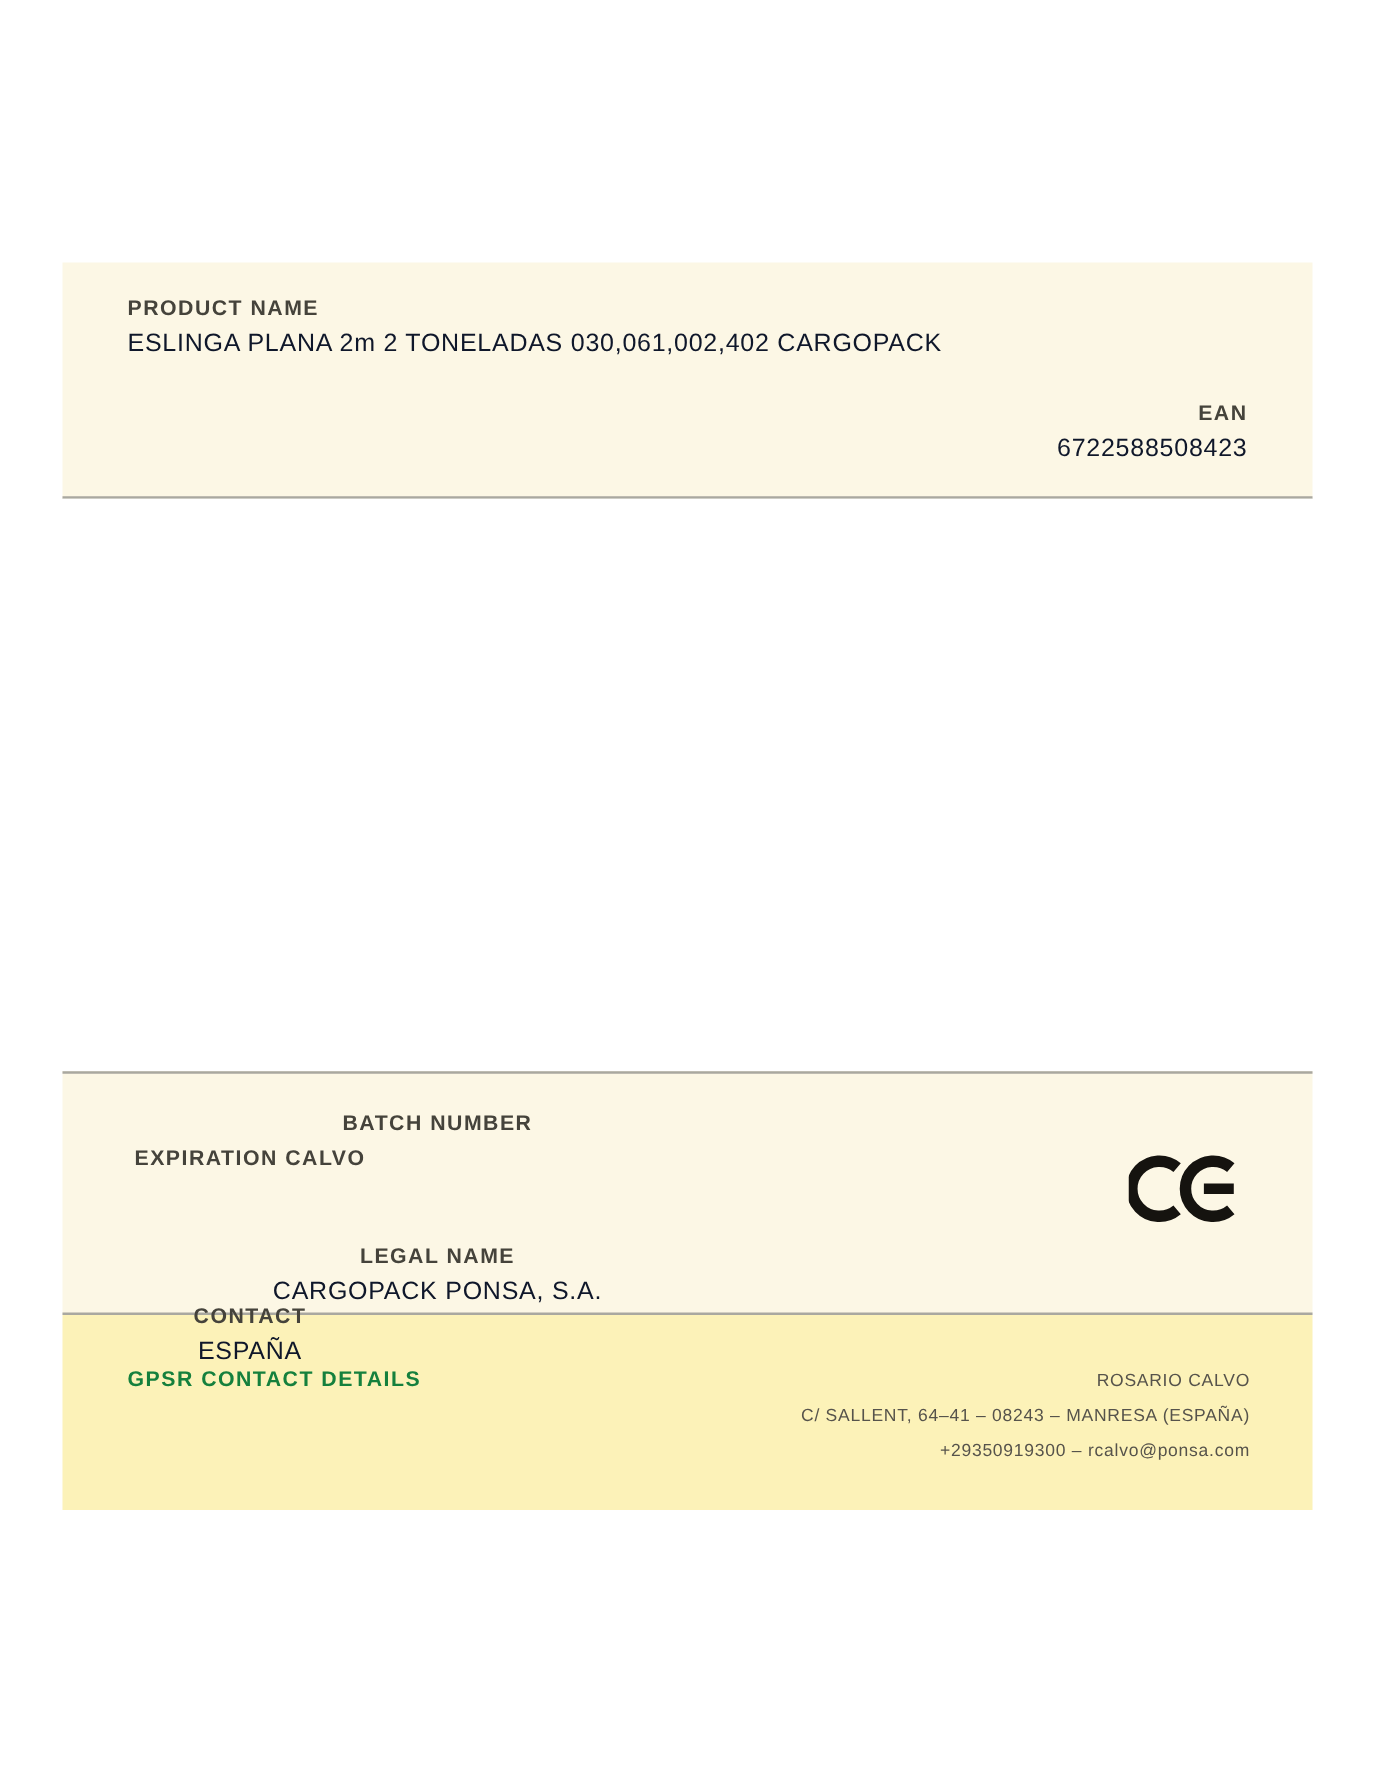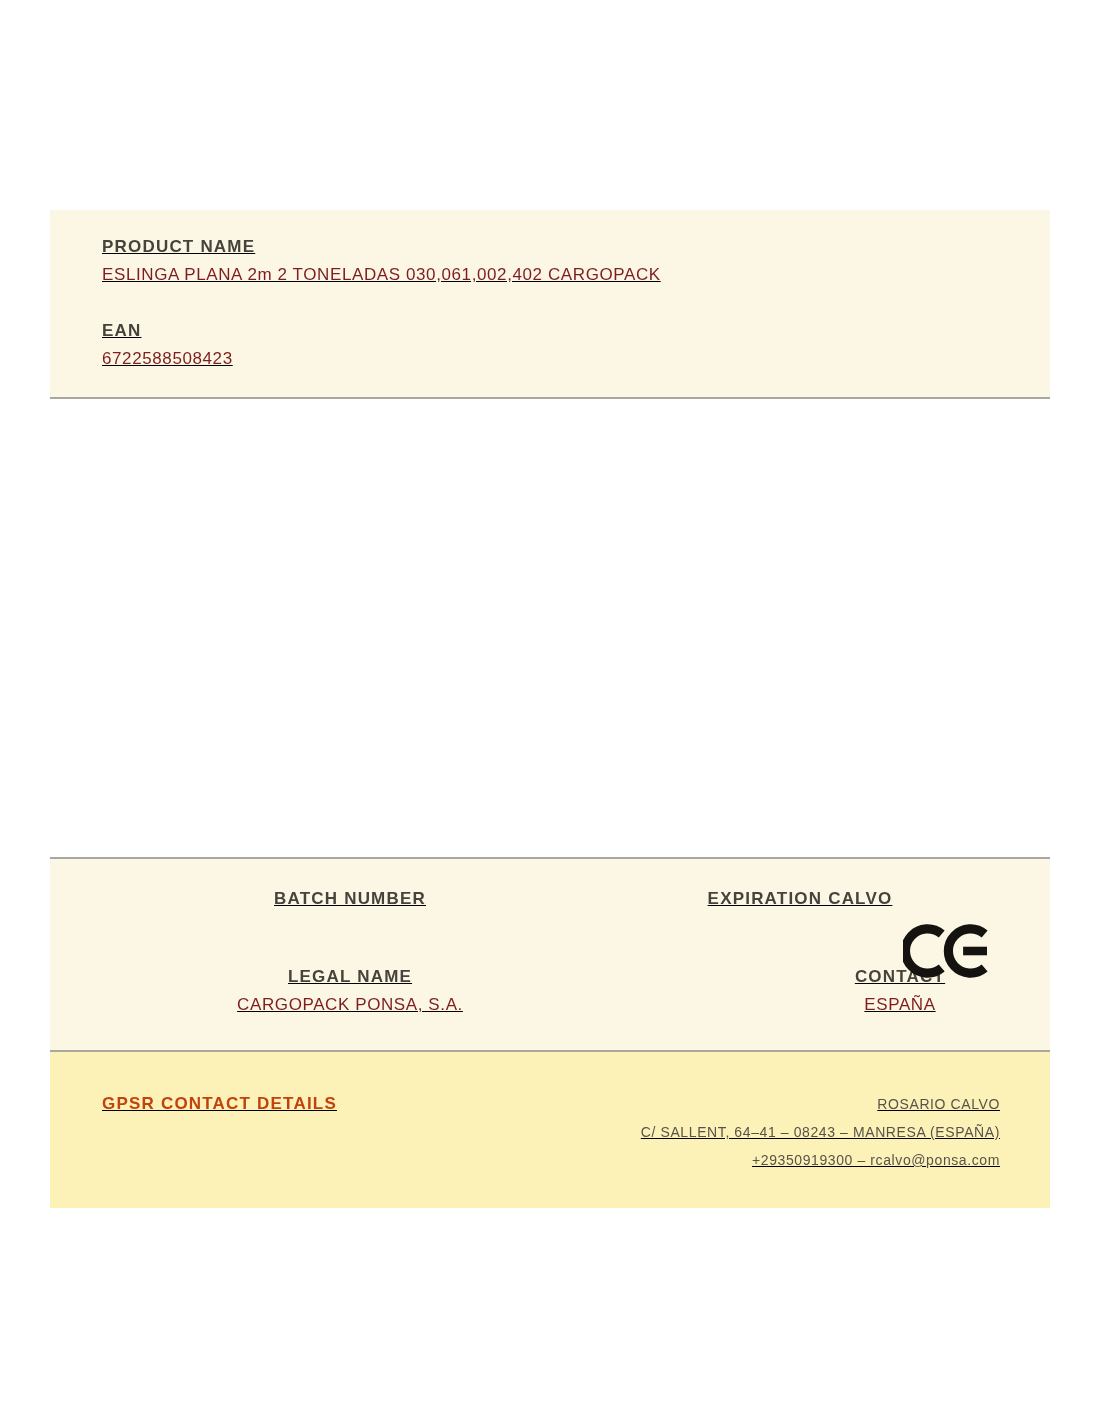--- a/index.html
+++ b/index.html
@@ -8,58 +8,57 @@
     font-family: "Liberation Sans", "DejaVu Sans", sans-serif;
   }
   body {
     width: 1100px;
     min-height: 1422px;
     position: relative;
   }
   .sheet {
     width: 1000px;
     margin: 0 auto;
-    text-decoration: underline;
   }
   
   .section-product {
     margin-top: 210px;
     background: #FCF7E5;
     border-bottom: 2px solid #A9A8A0;
     padding: 27px 52px 28px 52px;
   }
   .field-label {
     font-size: 17px;
     font-weight: bold;
     letter-spacing: 1.2px;
     color: #45433B;
     line-height: 20px;
   }
   .field-value {
-    font-size: 17px;
+    font-size: 20px;
     font-weight: normal;
     letter-spacing: 0.6px;
-    color: #7f1d1d;
+    color: #0f172a;
     line-height: 20px;
     margin-top: 8px;
   }
-  .field + .field { margin-top: 36px; }
+  .field + .field { margin-top: 36px; text-align: right; }
 
   
   .spacer { height: 458px; background: #ffffff; }
 
   
   .section-compliance {
     background: #FCF7E5;
     border-top: 2px solid #A9A8A0;
     border-bottom: 2px solid #A9A8A0;
     height: 195px;
     position: relative;
   }
-  .grid-row { display: flex; }
+  .grid-row { display: flex; flex-direction: column; }
   .grid-row.row1 { padding-top: 30px; }
   .grid-row.row2 { padding-top: 50px; justify-content: space-between; }
   .col-a { width: 60%; text-align: center; }
   .col-b { width: 30%; text-align: center; }
   .ce-wrap {
     position: absolute;
     top: 60px;
     right: 55px;
     width: 92px;
     height: 64px;
@@ -72,21 +71,21 @@
     height: 156px;
     padding: 42px 50px 0 52px;
     display: flex;
     justify-content: space-between;
     align-items: flex-start;
   }
   .gpsr-heading {
     font-size: 17px;
     font-weight: bold;
     letter-spacing: 1.2px;
-    color: #c2410c;
+    color: #15803d;
     line-height: 20px;
   }
   .gpsr-contact {
     text-align: right;
     font-size: 14px;
     color: #56534B;
     letter-spacing: 0.6px;
   }
   .gpsr-contact .line { line-height: 20px; margin-bottom: 8px; }
 </style>

